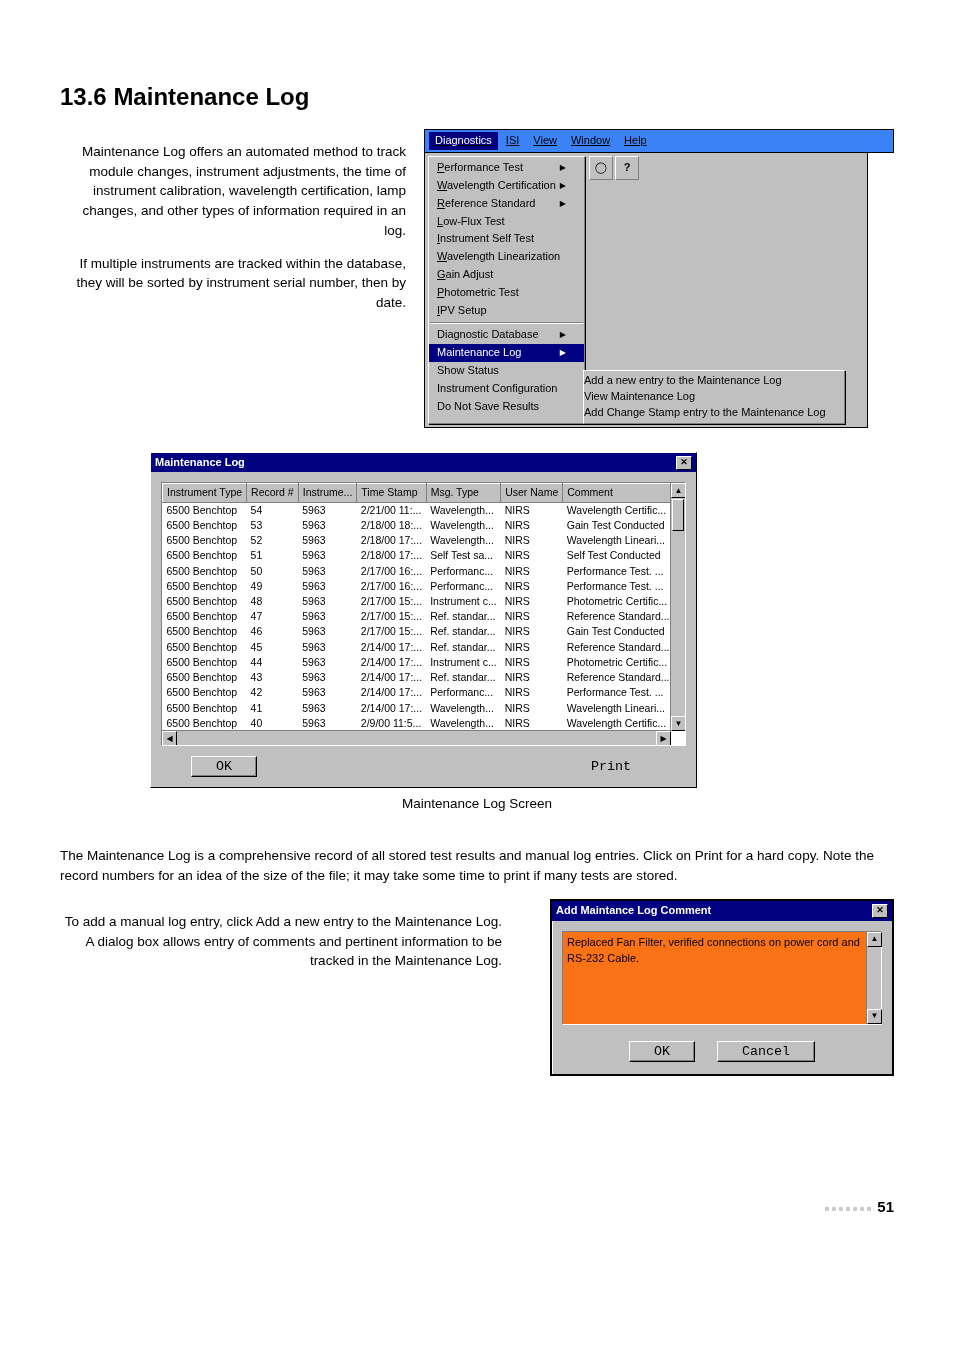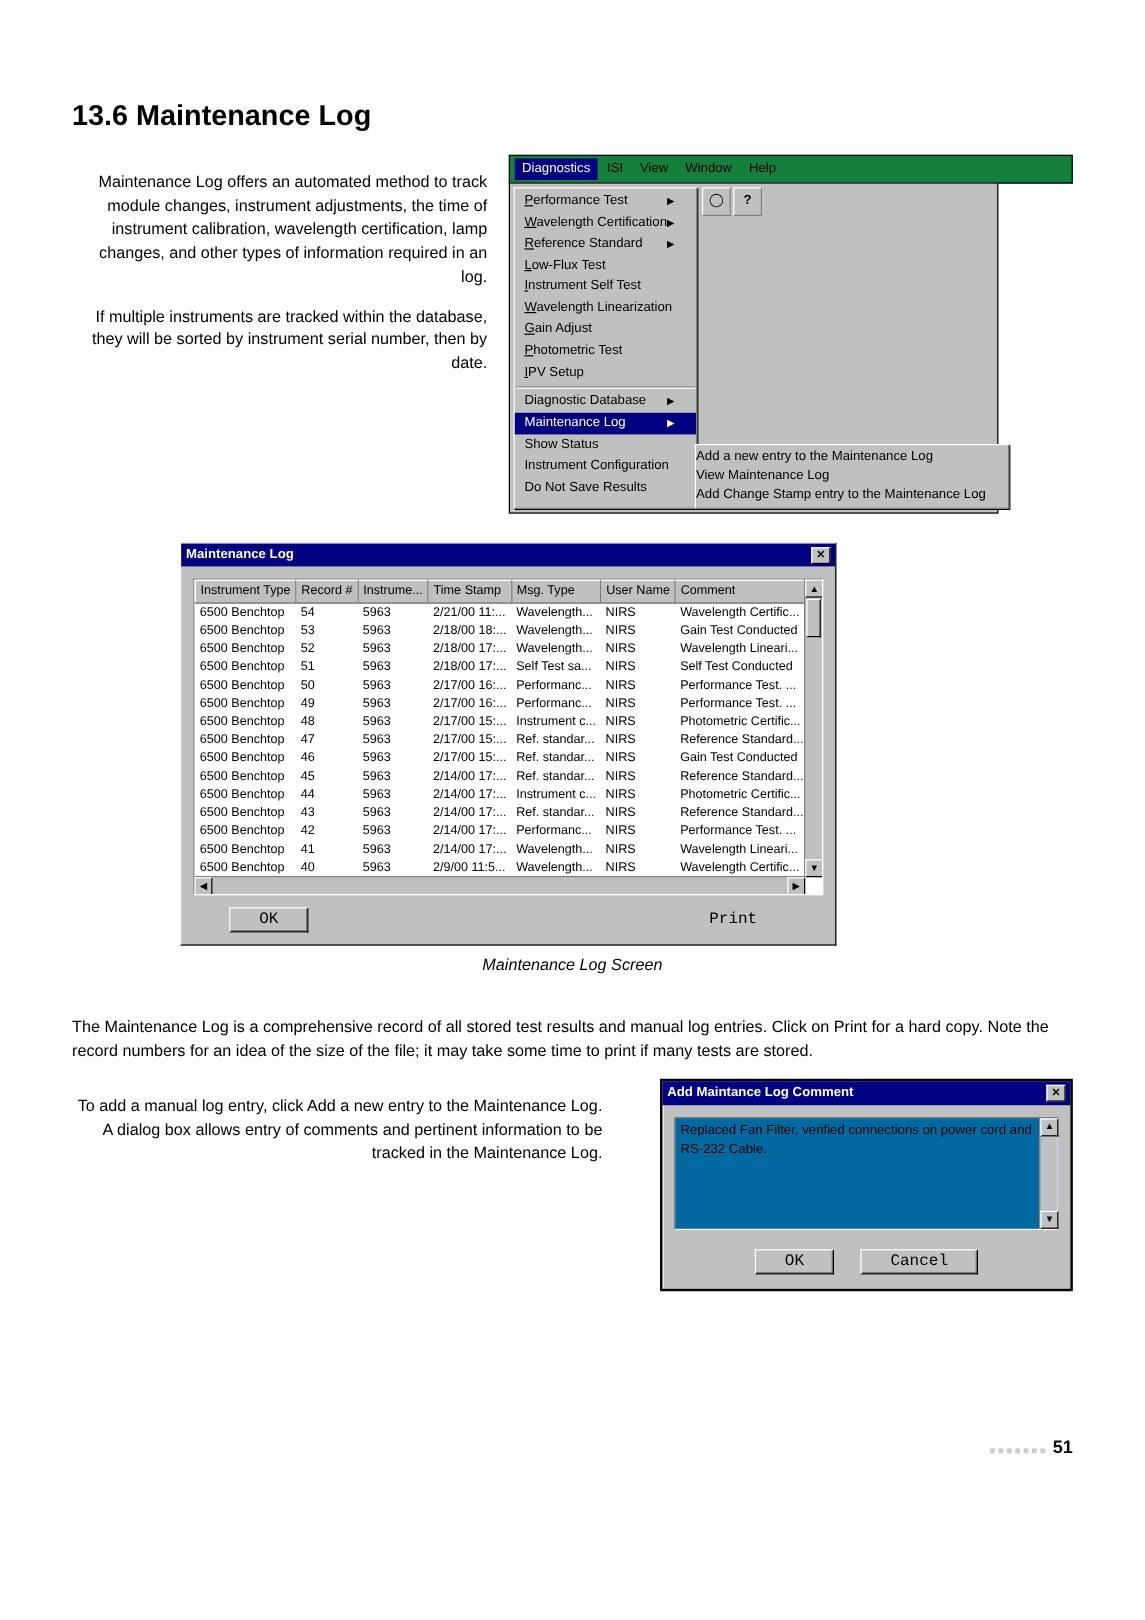--- a/index.html
+++ b/index.html
@@ -19,36 +19,37 @@
     margin: 30px 0 14px 0;
   }
   .row { display: flex; gap: 18px; align-items: flex-start; }
   .col-text { flex: 1; text-align: right; }
   .win95 {
     font-family: "Tahoma", "MS Sans Serif", sans-serif;
     font-size: 11px;
     color: #000;
   }
   .menubar {
-    background: #15803d;
+    background: #3b82f6;
     border: 1px solid #000;
     padding: 2px 4px;
     display: flex;
     gap: 2px;
     width: 460px;
+    text-decoration: underline;
   }
   .menubar .m { padding: 1px 6px; }
   .menubar .m.active { background: #000080; color: #fff; }
   .panel {
     background: #c0c0c0;
     border: 1px solid #000;
     padding: 3px;
     margin-top: -1px;
     display: flex;
-    width: 408px;
+    width: 444px;
     box-sizing: border-box;
   }
   .dropdown {
     background: #c0c0c0;
     border: 1px solid #fff;
     border-right-color: #808080;
     border-bottom-color: #808080;
     box-shadow: 1px 1px 0 #000;
     padding: 2px 0;
     width: 155px;
@@ -149,30 +150,30 @@
   .thumb { background:#c0c0c0; border:1px solid #fff; border-right-color:#000; border-bottom-color:#000; }
   .btnrow { display:flex; justify-content:space-between; padding: 4px 40px 10px 40px; }
   .w95btn {
     background:#c0c0c0;
     border:1px solid #fff;
     border-right-color:#000; border-bottom-color:#000;
     box-shadow: inset -1px -1px 0 #808080;
     padding: 2px 24px;
     font-family: Liberation Mono, monospace;
   }
-  .caption { text-align:center; margin: 4px 0 32px 0; font-style: italic; }
+  .caption { text-align:center; margin: 4px 0 32px 0; }
   .dialog {
     background:#c0c0c0;
     border:2px solid #000;
     box-shadow: inset 1px 1px 0 #fff;
     width: 340px;
     margin-left: 30px;
   }
   .dialog .txtarea {
-    background:#0369a1;
+    background:#f97316;
     border:1px solid #808080;
     border-right-color:#fff; border-bottom-color:#fff;
     margin:10px;
     padding:3px 16px 3px 4px;
     height: 86px;
     position:relative;
     font-size:11px;
   }
   .dialog .txtarea .vbar { bottom:0; }
   .dialog .dbtns { display:flex; justify-content:center; gap:22px; padding: 6px 0 12px 0; }

